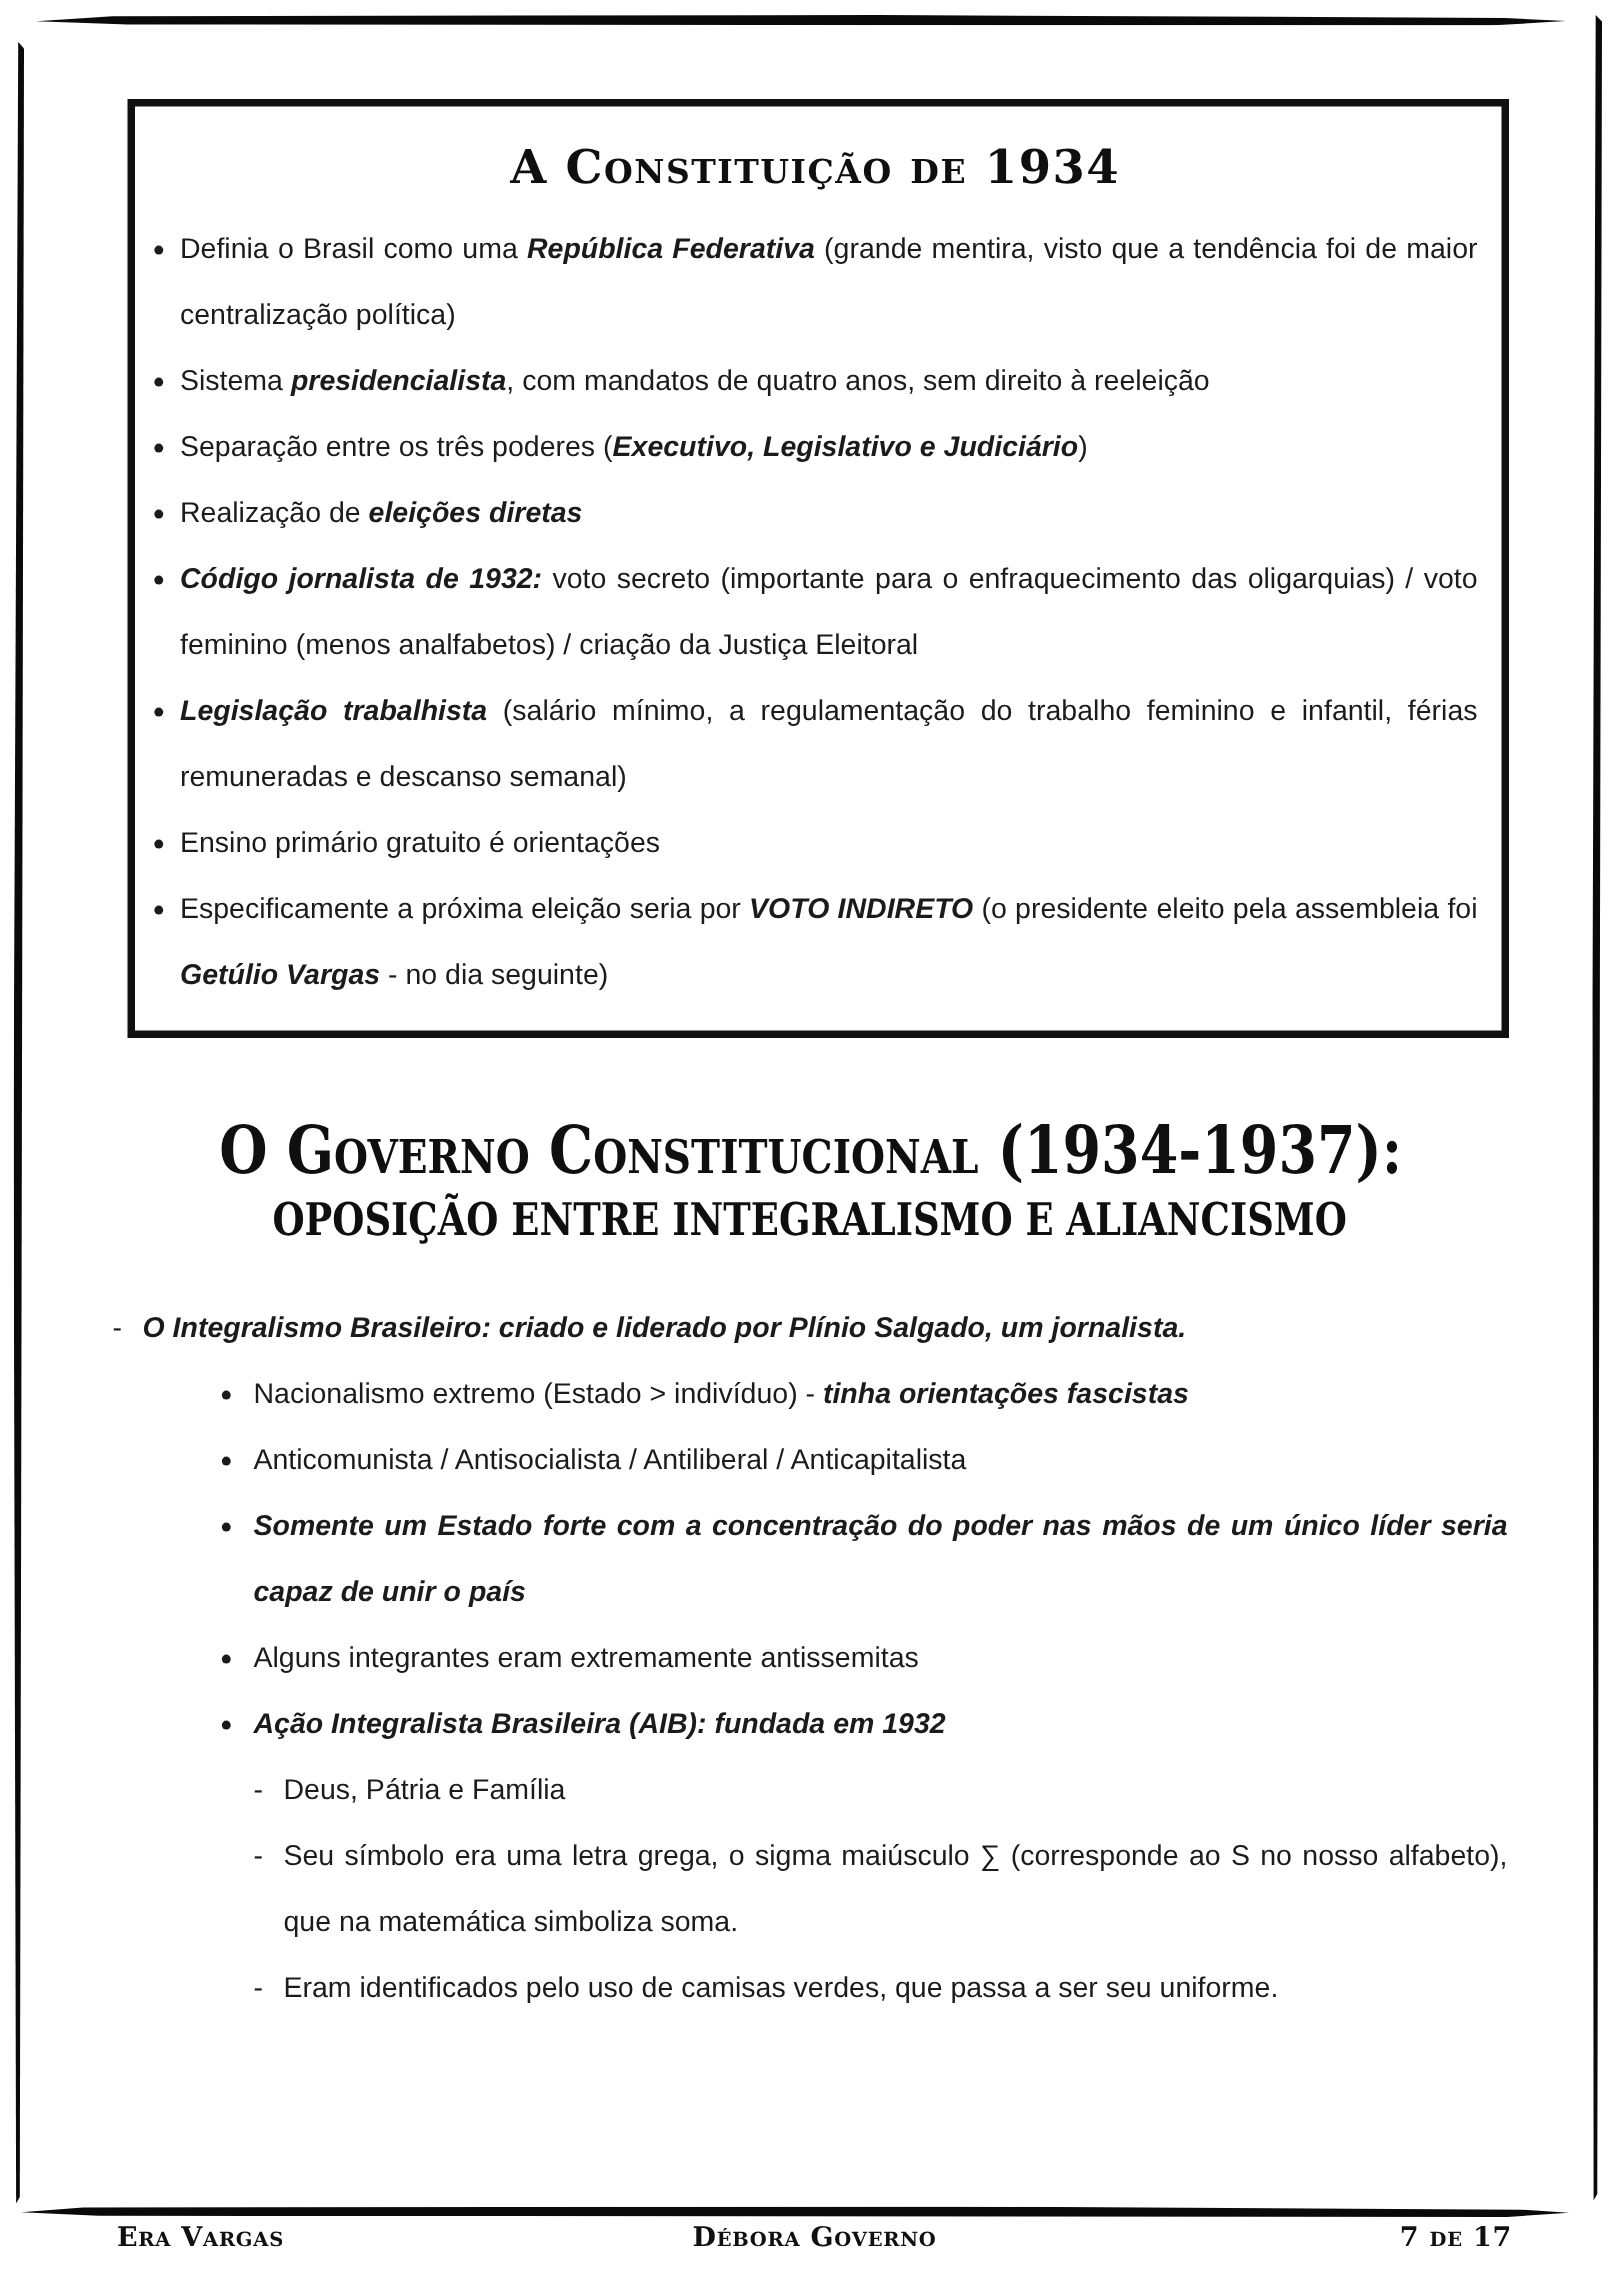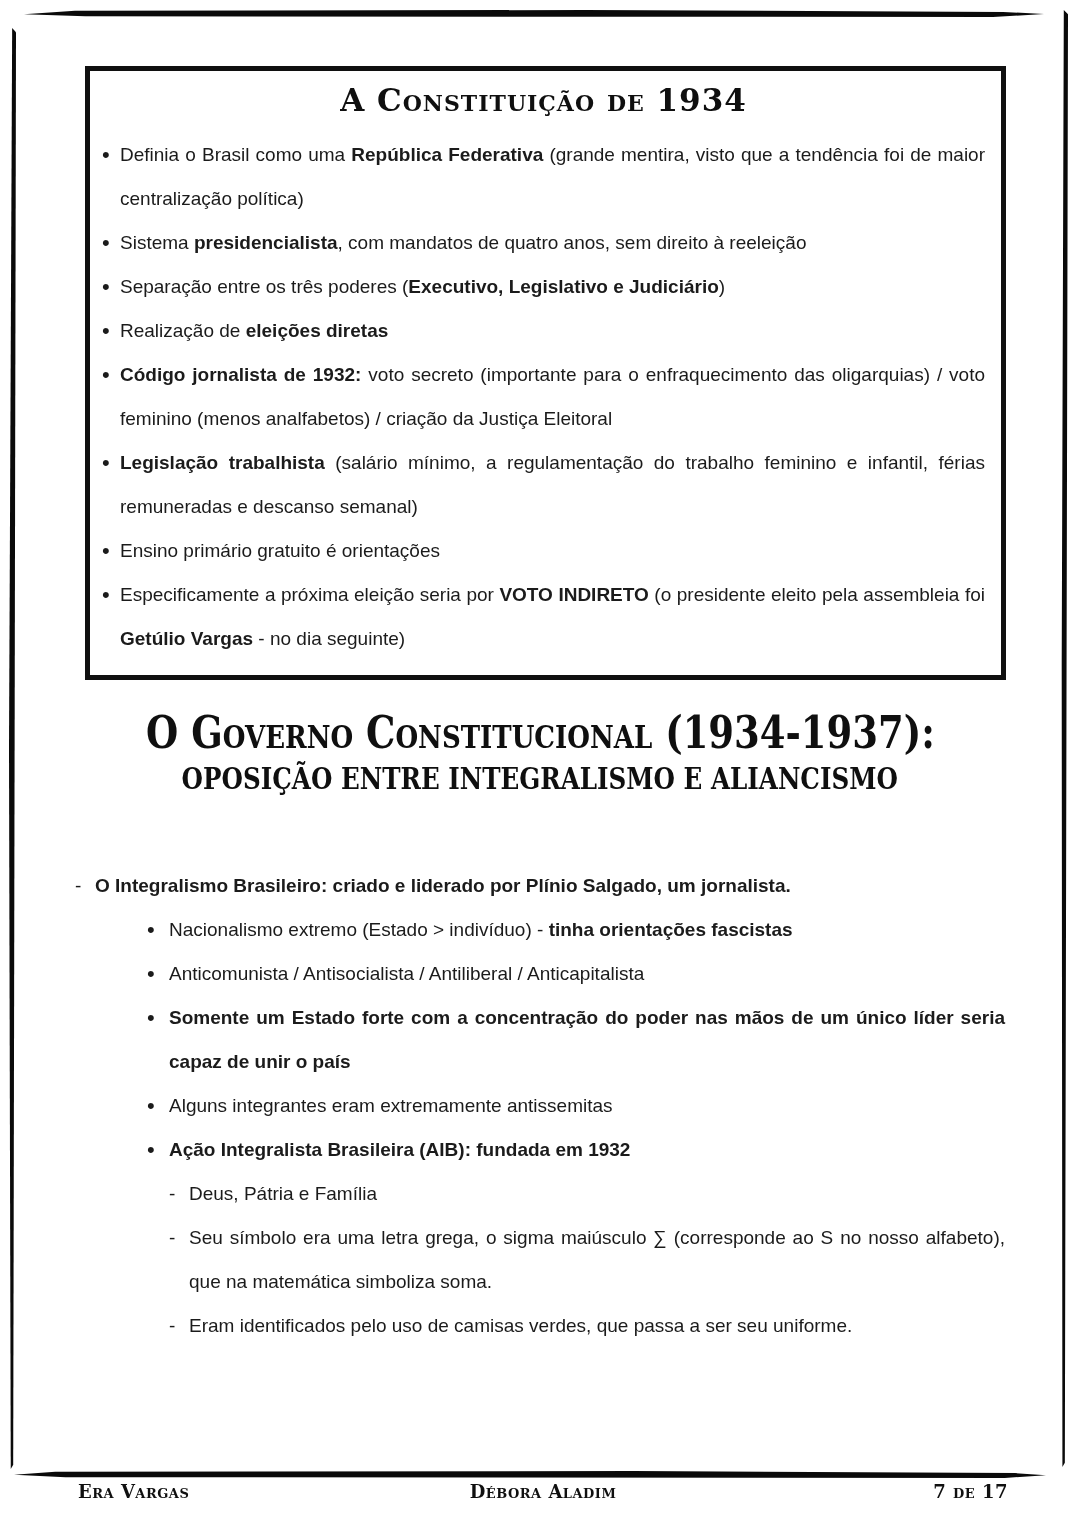--- a/index.html
+++ b/index.html
@@ -22,39 +22,39 @@
   .frame-right{left:1061px;top:10px;width:7px;height:1457px;
     clip-path:polygon(40% 0,100% 0.3%,75% 55%,55% 99.7%,20% 100%,10% 45%);}
 
   .slab{font-family:"DejaVu Serif","Liberation Serif",serif;font-weight:bold;color:#0f0f0f;}
 
   
   .content-box{
     position:absolute;left:85px;top:66px;width:921px;
     box-sizing:border-box;
     border:5px solid #101010;
-    padding:4px 16px 14px 12px;
+    padding:16px 16px 14px 12px;
     background:#fff;
   }
   .box-title{
     margin:6px 0 14px 0;
     text-align:center;
     font-size:31px;line-height:38px;
     font-variant:small-caps;
     letter-spacing:1px;
   }
   .list{font-size:19px;line-height:44px;}
   .li{display:flex;}
   .li .marker{flex:0 0 18px;line-height:44px;}
   .li .marker.dot{font-size:22px;}
   .li .txt{flex:1;text-align:justify;}
-  .b{font-weight:bold;}
+  .b{font-weight:bold;font-style:italic;}
 
   
-  .section-head{position:absolute;left:0;top:709px;width:1080px;text-align:center;}
+  .section-head{position:absolute;left:0;top:744px;width:1080px;text-align:center;}
   .section-title{margin:0;font-size:44px;line-height:48px;font-variant:small-caps;}
   .section-title .squeeze{display:inline-block;transform:scaleX(0.84);transform-origin:50% 50%;white-space:nowrap;}
   .section-subtitle{margin:2px 0 0 0;font-size:30px;line-height:40px;}
   .section-subtitle .squeeze{display:inline-block;transform:scaleX(0.82);transform-origin:50% 50%;white-space:nowrap;}
 
   .section-list{position:absolute;left:75px;top:864px;width:930px;}
   .section-list .ind0 .marker{flex-basis:20px;}
   .section-list .ind1{margin-left:72px;}
   .section-list .ind1 .marker{flex-basis:22px;}
   .section-list .ind2{margin-left:94px;}
@@ -160,17 +160,17 @@
         <span class="txt"><span>Seu símbolo era uma letra grega, o sigma maiúsculo ∑ (corresponde ao S no nosso alfabeto), que na matemática simboliza soma.</span></span>
       </div>
       <div class="li ind2">
         <span class="marker">-</span>
         <span class="txt"><span>Eram identificados pelo uso de camisas verdes, que passa a ser seu uniforme.</span></span>
       </div>
     </div>
 
   <footer class="page-footer">
     <span class="f f-left">Era Vargas</span>
-    <span class="f f-center">Débora Aladim</span>
+    <span class="f f-center">Débora Governo</span>
     <span class="f f-right">7 de 17</span>
   </footer>
 
 </div>
 
 </body></html>

